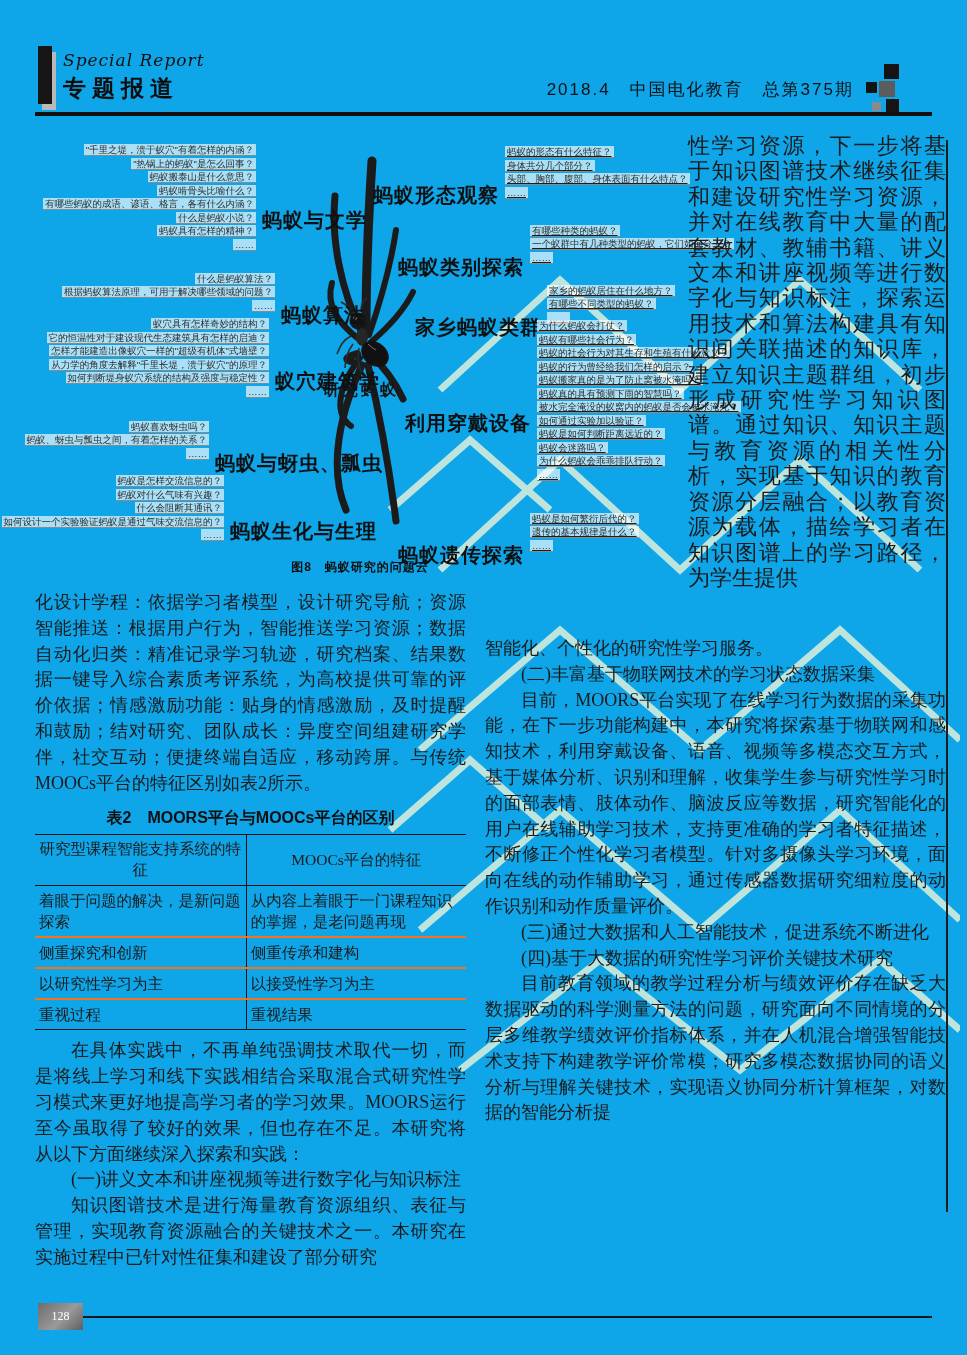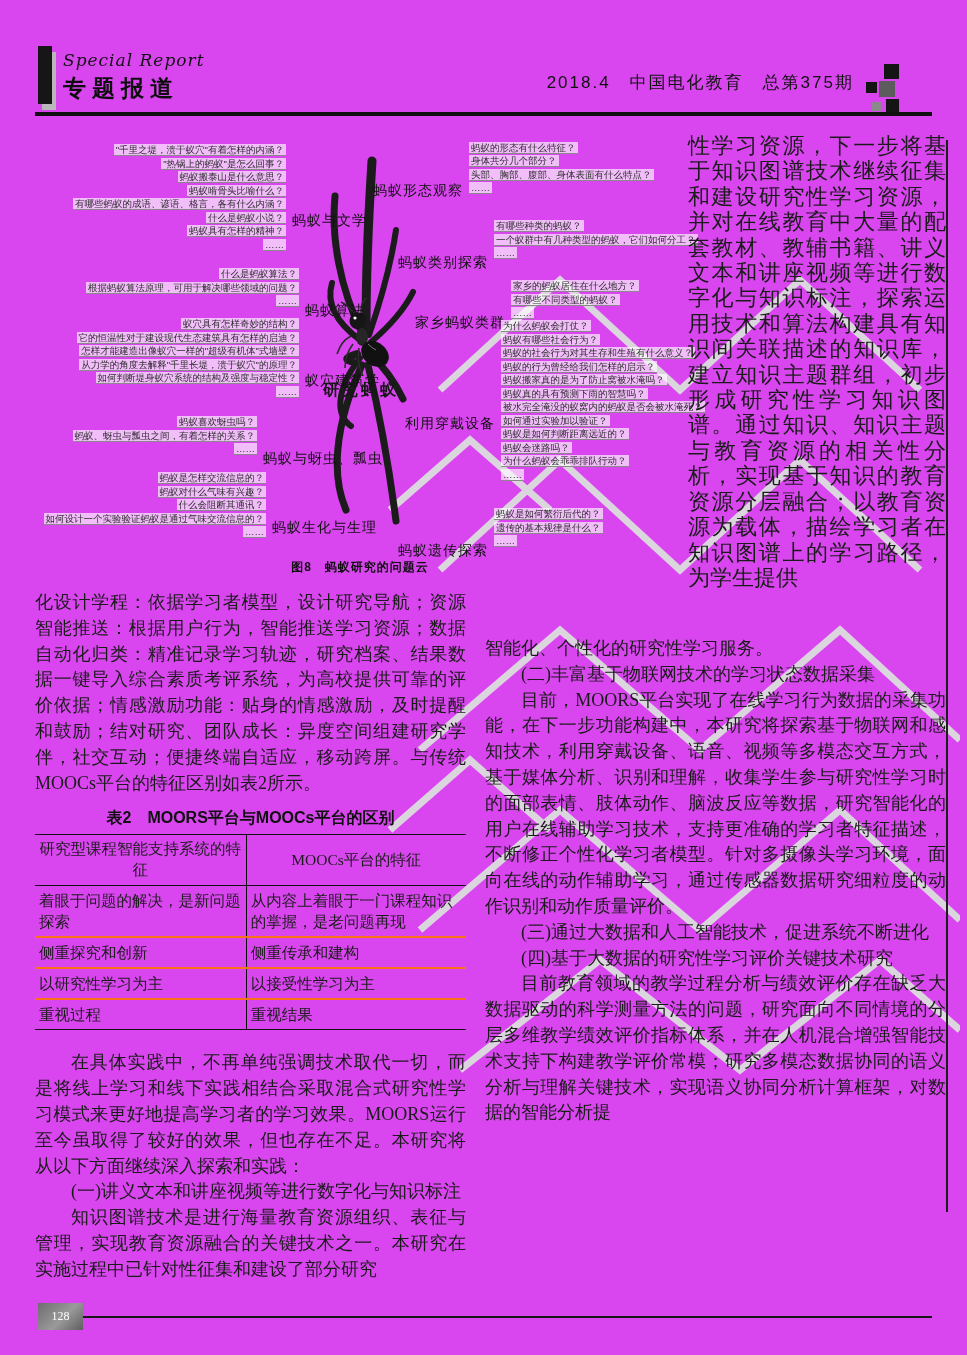--- a/index.html
+++ b/index.html
@@ -1,60 +1,60 @@
 <!DOCTYPE html>
 <html><head>
 <meta charset="utf-8">
 <style>
   * { margin:0; padding:0; box-sizing:border-box; }
   html,body { background:#ffffff; }
   body { font-family:"Liberation Serif","DejaVu Serif",serif; color:#1c1c1c; }
-  .page { position:relative; width:967px; height:1355px; background:#d946ef; margin:0 auto; overflow:hidden; }
+  .page { position:relative; width:967px; height:1355px; background:#0ea5e9; margin:0 auto; overflow:hidden; }
 
   
   .hdr { position:absolute; left:35px; top:44px; width:897px; height:72px; }
   .hdr-bar { position:absolute; left:3px; top:2px; width:14px; height:58px; background:#161616; box-shadow:4px 6px 0 #b9b9b9; }
   .hdr-eyebrow { position:absolute; left:28px; top:6px; font-family:"DejaVu Serif",serif; font-style:italic; font-size:17px; color:#111; letter-spacing:1px; }
   .hdr-title { position:absolute; left:28px; top:29px; font-size:23px; font-weight:bold; letter-spacing:6px; color:#0d0d0d; font-family:"Liberation Sans",sans-serif; }
-  .hdr-issue { position:absolute; right:78px; top:27px; font-size:17px; letter-spacing:2px; color:#111; font-family:"Liberation Sans",sans-serif; }
+  .hdr-issue { position:absolute; right:78px; top:34px; font-size:17px; letter-spacing:2px; color:#111; font-family:"Liberation Sans",sans-serif; }
   .hdr-rule { position:absolute; left:0; top:68px; width:897px; height:4px; background:#101010; }
   .checker { position:absolute; right:28px; top:18px; width:44px; height:62px; }
   .checker span { position:absolute; display:block; }
 
   
   .right-rule { position:absolute; left:946px; top:140px; width:2px; height:1072px; background:#1e1e1e; }
 
   
   .watermark { position:absolute; left:360px; top:270px; z-index:0; opacity:.85; }
 
   
   .figure { position:absolute; left:35px; top:128px; width:650px; height:450px; z-index:1; }
   .mm-svg { position:absolute; left:0; top:0; }
   .branch { position:absolute; display:flex; align-items:center; gap:6px; z-index:2; }
   .branch .qs { display:flex; flex-direction:column; gap:1px; }
   .branch.bl .qs { align-items:flex-end; text-align:right; }
-  .branch.br .qs { align-items:flex-start; text-align:right; }
+  .branch.br .qs { align-items:flex-start; text-align:right;text-decoration:underline; }
   .q { font-family:"Liberation Sans","DejaVu Sans",sans-serif; font-size:9.5px; line-height:12.5px; color:#2c2c2c; white-space:nowrap; }
   .q span { border-bottom:1px solid #8a8a8a; padding:0 2px 0px 2px; background:rgba(255,255,255,.65); }
-  .blabel { font-size:14px; font-weight:400; color:#101010; white-space:nowrap; letter-spacing:1px;margin-top:46px; }
+  .blabel { font-size:20px; font-weight:700; color:#101010; white-space:nowrap; letter-spacing:1px;margin-top:46px; }
   .center-label { position:absolute; left:288px; top:252px; font-size:16px; font-weight:600; letter-spacing:3px; color:#161616; z-index:2; }
   .ant { position:absolute; left:300px; top:168px; z-index:2; }
   .fig-caption { position:absolute; left:0; bottom:2px; width:100%; text-align:center; font-size:12px; font-weight:bold; letter-spacing:1px; color:#0f0f0f; font-family:"Liberation Sans",sans-serif; }
 
   
   .para { font-size:18px; line-height:25.8px; text-align:justify; color:#1b1b1b; }
   .indent { text-indent:2em; }
   .right-narrow { position:absolute; left:688px; top:133px; width:258px; z-index:1; }
   .right-narrow .para { font-size:22px; line-height:25.4px; }
   .left-col  { position:absolute; left:35px;  top:590px; width:431px; z-index:1; }
   .right-wide{ position:absolute; left:485px; top:636px; width:461px; z-index:1; }
 
   
   .tbl-caption { margin-top:6px; text-align:center; font-size:16px; font-weight:bold; font-family:"Liberation Sans",sans-serif; color:#0f0f0f; padding:6px 0 5px 0; }
-  table.cmp { width:100%; border-collapse:collapse; border-top:1.5px solid #111; border-bottom:1.5px solid #111; font-size:15.5px; margin-bottom:20px; }
+  table.cmp { width:100%; border-collapse:collapse; border-top:1.5px solid #111; border-bottom:1.5px solid #111; font-size:15.5px; margin-bottom:8px; }
   table.cmp th { font-weight:normal; text-align:center; padding:4px 4px; border-bottom:1px solid #111; }
   table.cmp td { text-align:left; padding:4px 4px; border-bottom:2px solid #f97316; line-height:21px; }
   table.cmp tr:last-child td { border-bottom:none; }
   table.cmp td + td, table.cmp th + th { border-left:1px solid #111; }
 
   
   .footer { position:absolute; left:38px; top:1303px; width:894px; height:30px; }
   .page-badge { position:absolute; left:0; top:0; width:45px; height:27px; background:linear-gradient(135deg,#6d6d6d,#9a9a9a 55%,#5f5f5f); color:#fff; font-size:12px; text-align:center; line-height:27px; font-family:"Liberation Serif",serif; }
   .footer-line { position:absolute; left:45px; top:13px; width:849px; height:2px; background:#161616; }
 </style>

